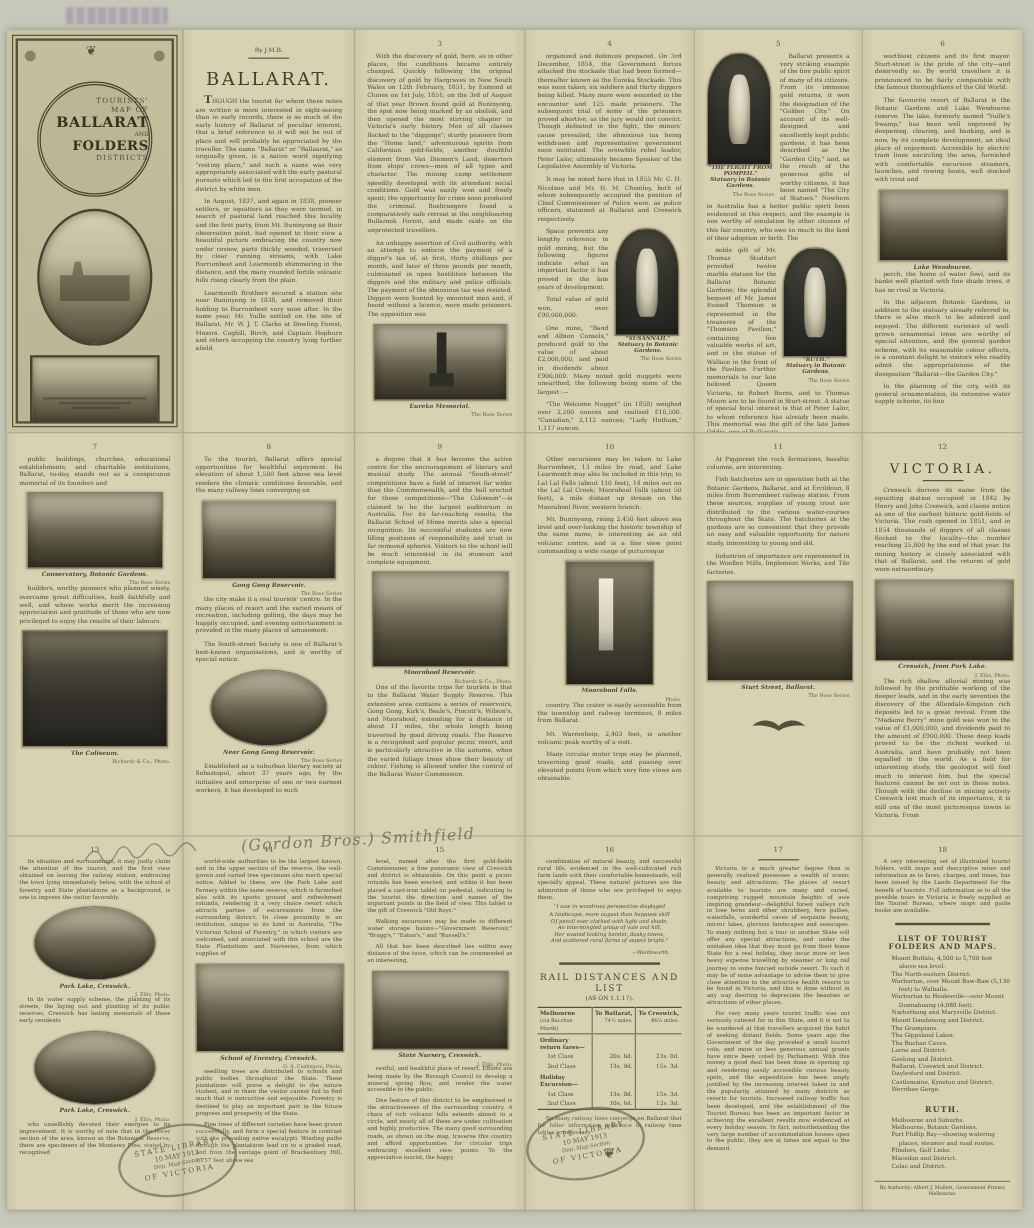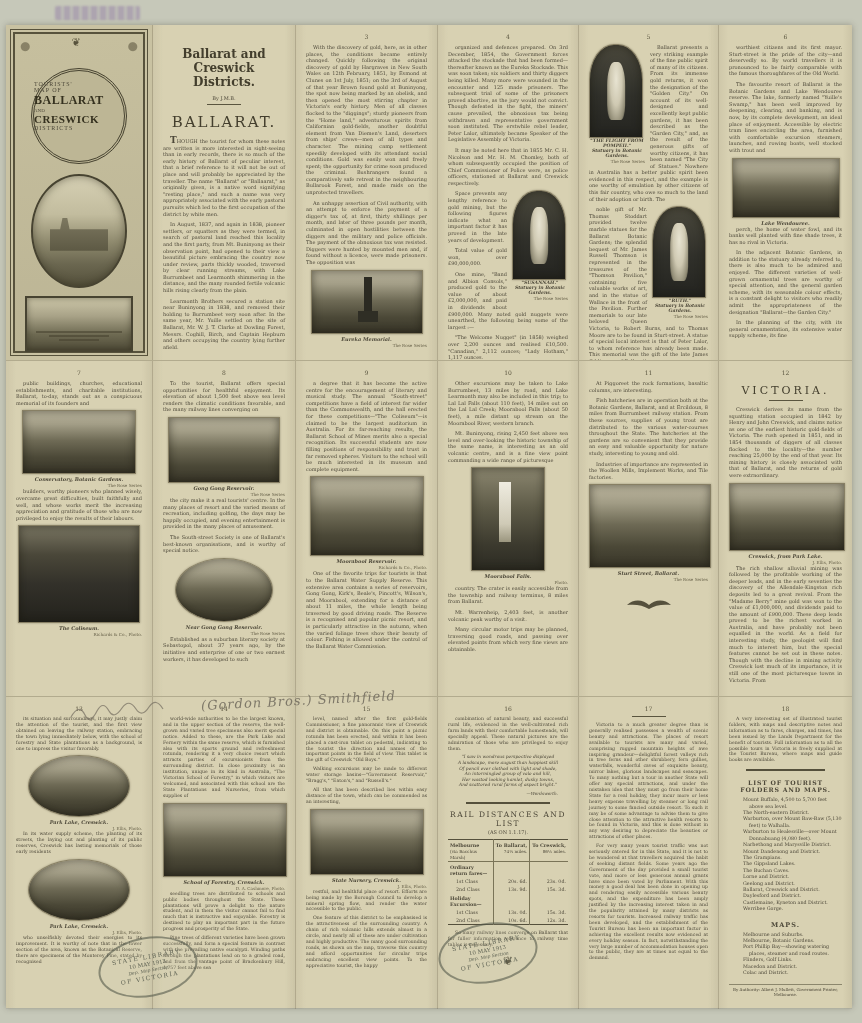--- a/index.html
+++ b/index.html
@@ -46,21 +46,21 @@
   .thickrule{width:70%;border-top:2px solid #55503c;margin:6px auto;}
   
   .cover{background:#c9c2a2;padding:6px;}
   .cover-frame{position:absolute;inset:7px;border:2px solid #57523c;outline:1px solid #57523c;outline-offset:2px;
     background:
       radial-gradient(circle at 8% 4%,rgba(86,80,58,.55) 0 4px,rgba(0,0,0,0) 5px),
       radial-gradient(circle at 92% 4%,rgba(86,80,58,.55) 0 4px,rgba(0,0,0,0) 5px),
       linear-gradient(180deg,#c6bf9e,#bcb595);}
   .cover-flourish{position:absolute;width:100%;text-align:center;font-size:11px;color:#57523c;letter-spacing:6px;}
   .cover-circle{position:absolute;left:50%;top:34px;transform:translateX(-50%);width:96px;height:96px;border-radius:50%;
-    border:3px double #474331;background:#bdb695;text-align:left;padding-top:10px;box-sizing:border-box;font-family:Liberation Serif, serif;}
+    border:3px double #474331;background:#bdb695;text-align:right;padding-top:10px;box-sizing:border-box;}
   .ct1{font-size:6px;letter-spacing:1px;}
   .ct2{font-size:6px;letter-spacing:1px;}
   .ct3{font-size:12px;font-weight:bold;letter-spacing:.5px;color:#35311f;}
   .ct4{font-size:5px;}
   .ct5{font-size:11px;font-weight:bold;letter-spacing:.5px;color:#35311f;}
   .ct6{font-size:6px;letter-spacing:1px;}
   .cover-oval{position:absolute;left:50%;top:140px;transform:translateX(-50%);width:92px;height:110px;border-radius:50%;
     border:2px solid #474331;
     background:linear-gradient(180deg,#d6d0b4 0%,#c2bc9e 35%,#8f8a6e 60%,#6b6750 80%,#55513c 100%);
     box-shadow:inset 0 0 8px rgba(40,36,20,.5);}
@@ -132,35 +132,34 @@
   <div class="row row1">
 
     <div class="panel cover">
       <div class="cover-frame">
         <div class="cover-flourish" style="top:2px;">❦</div>
         <div class="cover-circle">
           <div class="ct1">TOURISTS'</div>
           <div class="ct2">MAP OF</div>
           <div class="ct3">BALLARAT</div>
           <div class="ct4">AND</div>
-          <div class="ct5">CRESWICK</div>
+          <div class="ct5">FOLDERS</div>
           <div class="ct6">DISTRICTS</div>
         </div>
         <div class="cover-oval"></div>
         <div class="cover-rect"></div>
         <div class="cover-bars">
           <div class="bar w1"></div>
             <div class="bar w2"></div>
             <div class="bar w3"></div>
         </div>
       </div>
     </div>
 
     <div class="panel">
-      <div class="h-title">Ballarat and Creswick Districts.</div>
       <div class="h-by">By J.M.B.</div>
       <div class="rule"></div>
       <div class="h-sec">BALLARAT.</div>
       <p class="para first">THOUGH the tourist for whom these notes are written is more interested in sight-seeing than in early records, there is so much of the early history of Ballarat of peculiar interest, that a brief reference to it will not be out of place and will probably be appreciated by the traveller. The name "Ballarat" or "Ballaarat," as originally given, is a native word signifying "resting place," and such a name was very appropriately associated with the early pastoral pursuits which led to the first occupation of the district by white men.</p>
       <p class="para">In August, 1837, and again in 1838, pioneer settlers, or squatters as they were termed, in search of pastoral land reached this locality and the first party, from Mt. Buninyong as their observation point, had opened to their view a beautiful picture embracing the country now under review, parts thickly wooded, traversed by clear running streams, with Lake Burrumbeet and Learmonth shimmering in the distance, and the many rounded fertile volcanic hills rising clearly from the plain.</p>
       <p class="para">Learmonth Brothers secured a station site near Buninyong in 1838, and removed their holding to Burrumbeet very soon after. In the same year, Mr. Yuille settled on the site of Ballarat, Mr. W. J. T. Clarke at Dowling Forest, Messrs. Coghill, Birch, and Captain Hepburn and others occupying the country lying further afield.</p>
     </div>
 
     <div class="panel">
       <div class="pagenum">3</div>
@@ -425,21 +424,21 @@
         <div>The Grampians.</div>
         <div>The Gippsland Lakes.</div>
         <div>The Buchan Caves.</div>
         <div>Lorne and District.</div>
         <div>Geelong and District.</div>
         <div>Ballarat, Creswick and District.</div>
         <div>Daylesford and District.</div>
         <div>Castlemaine, Kyneton and District.</div>
         <div>Werribee Gorge.</div>
       </div>
-      <div class="h-maps">MAPS.</div>
+      <div class="h-maps">RUTH.</div>
       <div class="list">
         <div>Melbourne and Suburbs.</div>
         <div>Melbourne, Botanic Gardens.</div>
         <div>Port Phillip Bay—showing watering places, steamer and road routes.</div>
         <div>Flinders, Golf Links.</div>
         <div>Macedon and District.</div>
         <div>Colac and District.</div>
       </div>
       <div class="authority">By Authority: Albert J. Mullett, Government Printer, Melbourne.</div>
     </div>

